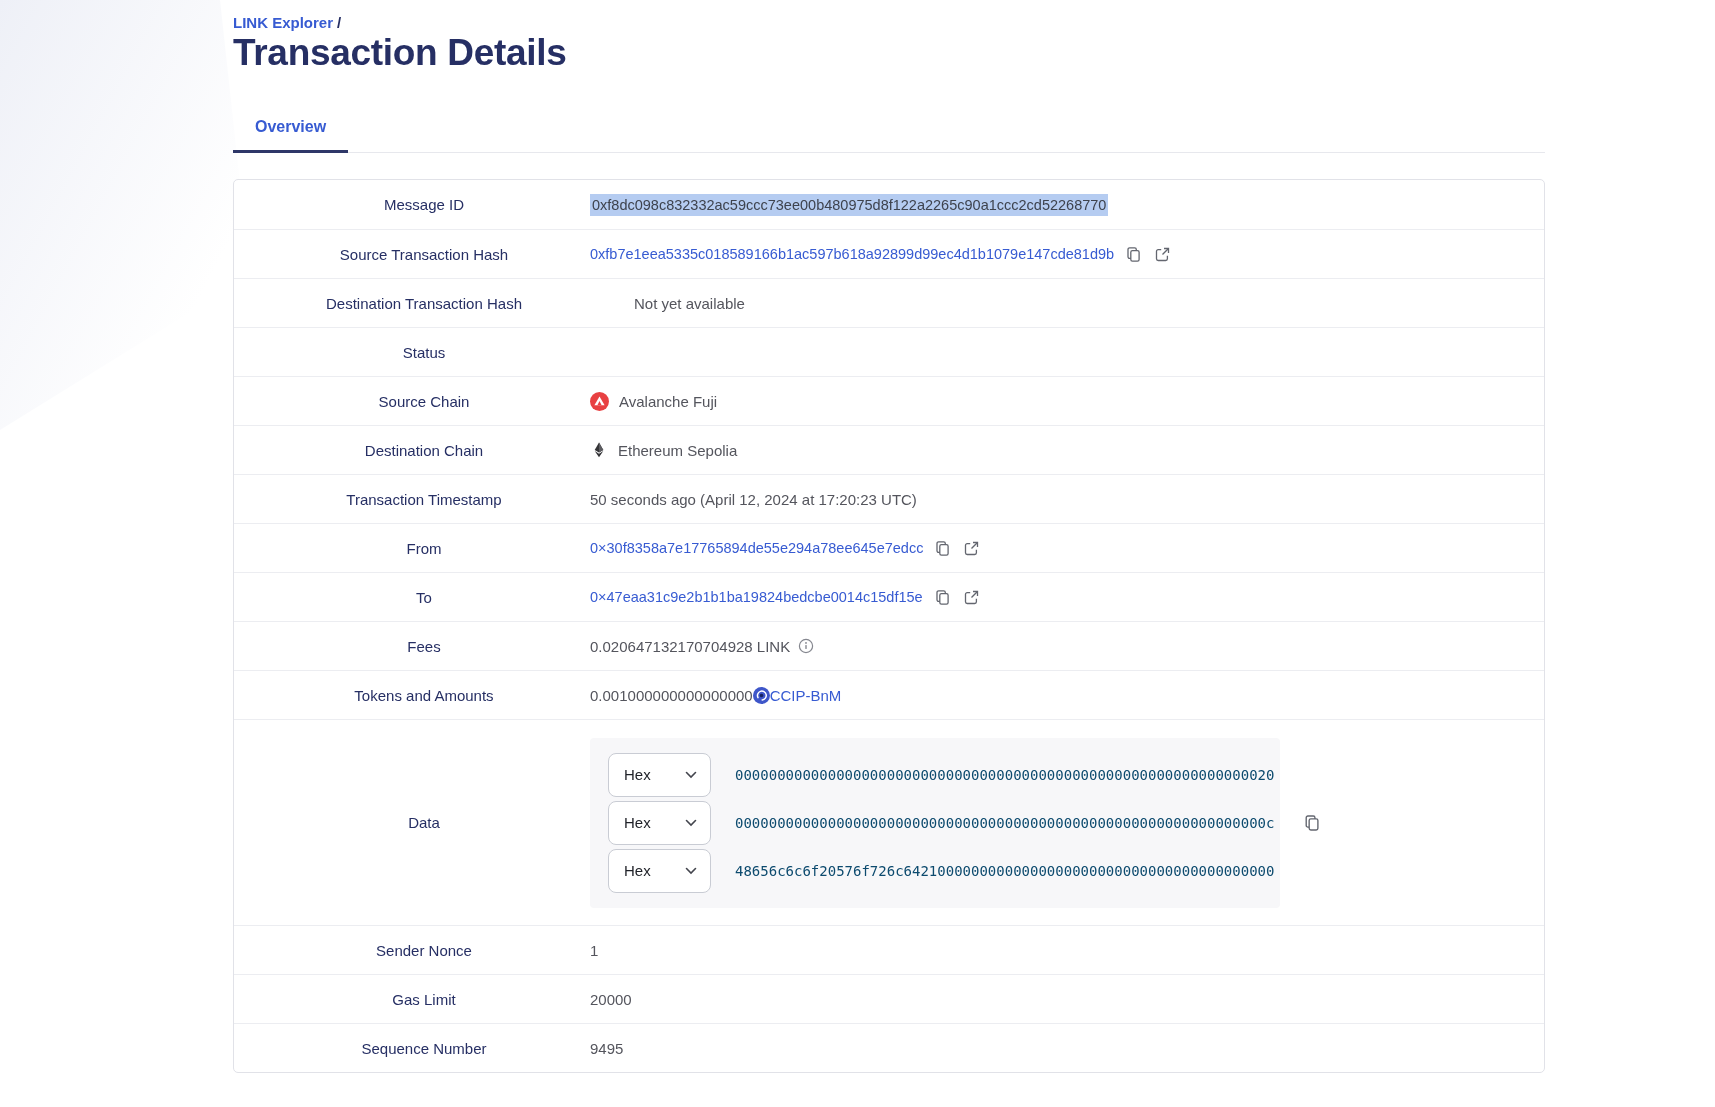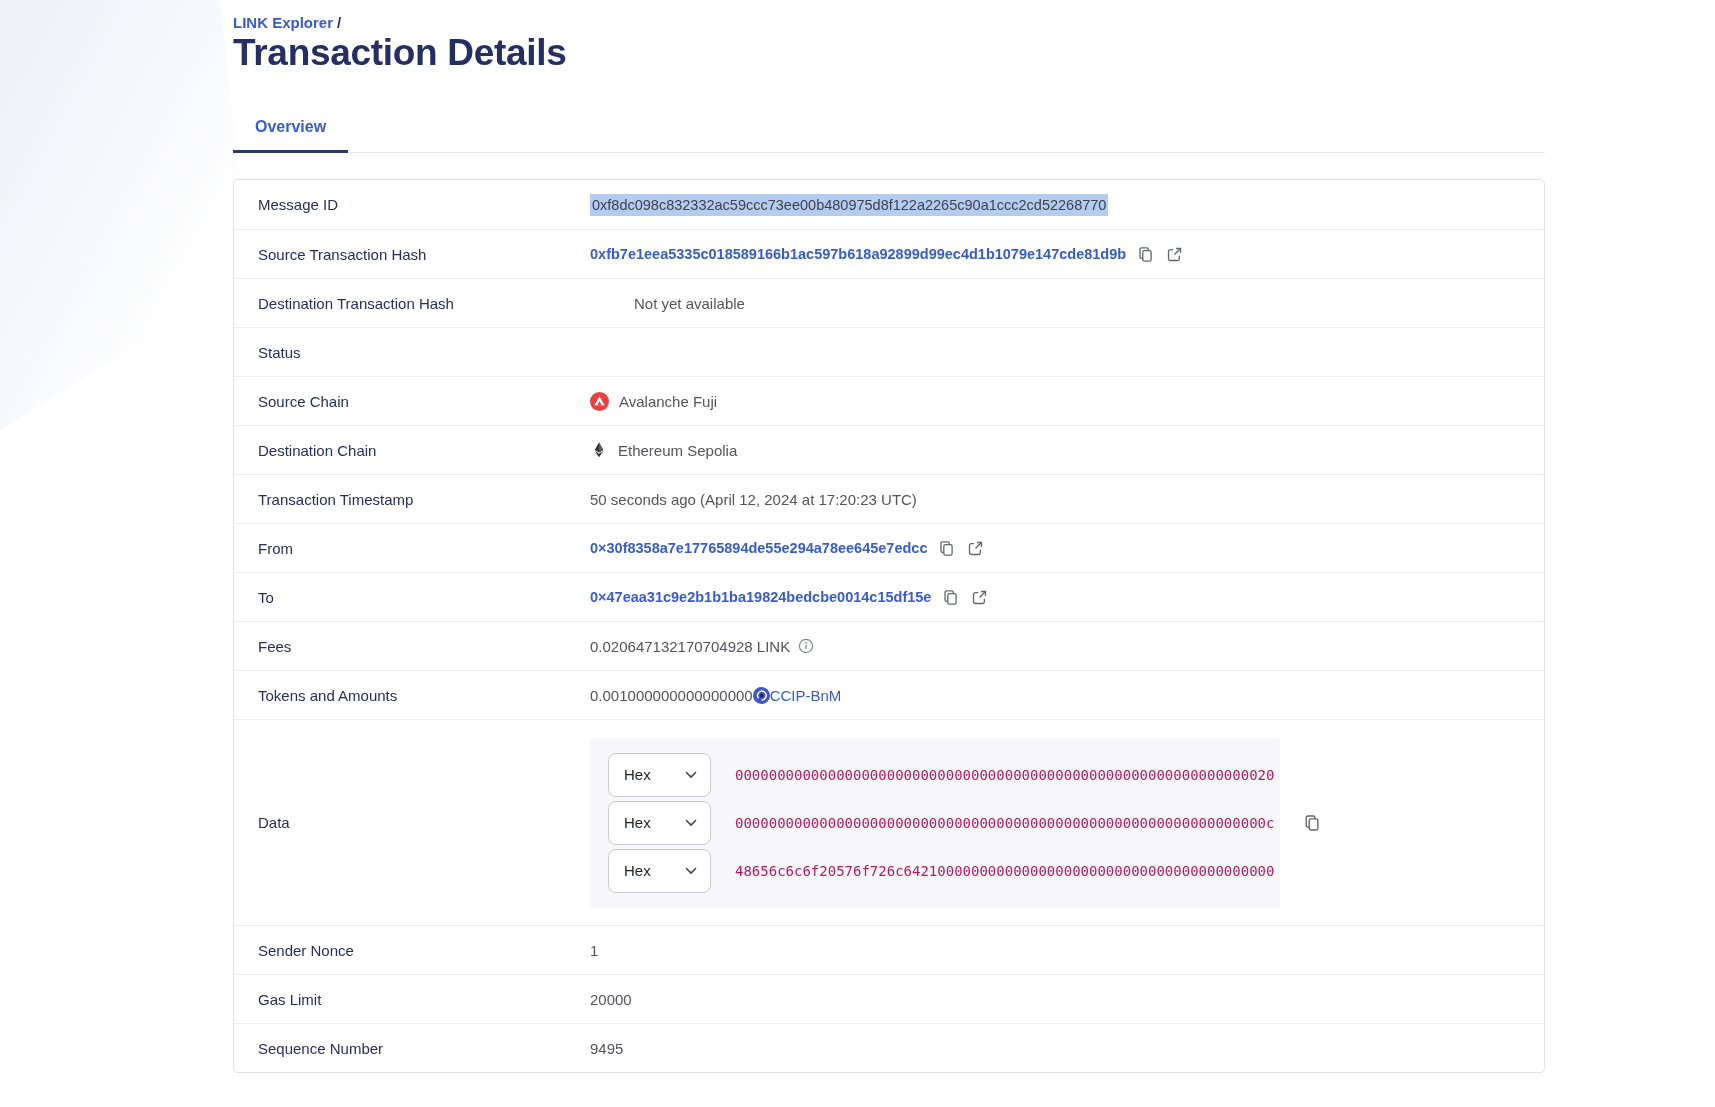--- a/index.html
+++ b/index.html
@@ -26,26 +26,26 @@
   .tabs { margin-top:34px; border-bottom:1px solid #E7E8ED; display:flex; }
   .tab {
     padding:10px 22px 14px; margin-bottom:-1px; border-bottom:3px solid #2E3768;
     color:#375BD2; font-size:16px; font-weight:bold; cursor:pointer;
   }
 
   
   .card { margin-top:26px; border:1px solid #E1E2E8; border-radius:5px; background:#fff; }
   .row { display:flex; align-items:center; min-height:49px; border-top:1px solid #ECEDF1; }
   .row:first-child { border-top:none; }
-  .row .label { width:356px; flex:0 0 356px; padding-left:24px; font-size:15px; color:#262F64; }
+  .row .label { width:356px; flex:0 0 356px; padding-left:24px; font-size:15px; color:#262F64;text-align:center; }
   .row .value { flex:1; display:flex; align-items:center; font-size:15px; color:#54555D; padding-right:24px; }
 
   .mono-ish { font-size:14.5px; color:#3E434E; }
   .sel { background:#B5CCF1; padding:3px 2px; }
-  a.hash-link { color:#375BD2; font-weight:bold; font-size:14.5px; text-decoration:none; cursor:pointer; }
+  a.hash-link { color:#375BD2; font-weight:normal; font-size:14.5px; text-decoration:none; cursor:pointer; }
   .icon-btn { display:inline-flex; margin-left:10px; cursor:pointer; align-items:center; }
   .muted { color:#54555D;margin-left:44px; }
 
   .status-badge {
     display:inline-flex; align-items:center; gap:9px; background:#EBE8F9; color:#403C7D;
     font-size:14.5px; padding:7px 13px; border-radius:4px;
   }
   .chain { display:inline-flex; align-items:center; gap:10px; color:#54555D; }
   .fees-wrap { display:inline-flex; align-items:center; gap:8px; }
   .token-wrap { display:inline-flex; align-items:center; }
@@ -58,21 +58,21 @@
     display:flex; flex-direction:column; gap:4px;
   }
   .data-line { display:flex; align-items:center; height:44px; }
   .hex-select {
     width:103px; height:44px; background:#fff; border:1px solid #C9CCD4; border-radius:8px;
     display:inline-flex; align-items:center; justify-content:space-between; padding:0 13px 0 15px;
     font-size:15px; color:#1F2128; cursor:pointer; flex:0 0 103px;gap:20px;
   }
   .hex-text {
     margin-left:24px; font-family:"DejaVu Sans Mono", monospace; font-size:14px;
-    color:#be185d; letter-spacing:0; white-space:nowrap;
+    color:#0c4a6e; letter-spacing:0; white-space:nowrap;
   }
   .data-copy { margin-left:22px; }
 
   svg { display:block; }
 </style>
 </head>
 <body>
 
 <div class="bg-wedge"></div>
 

